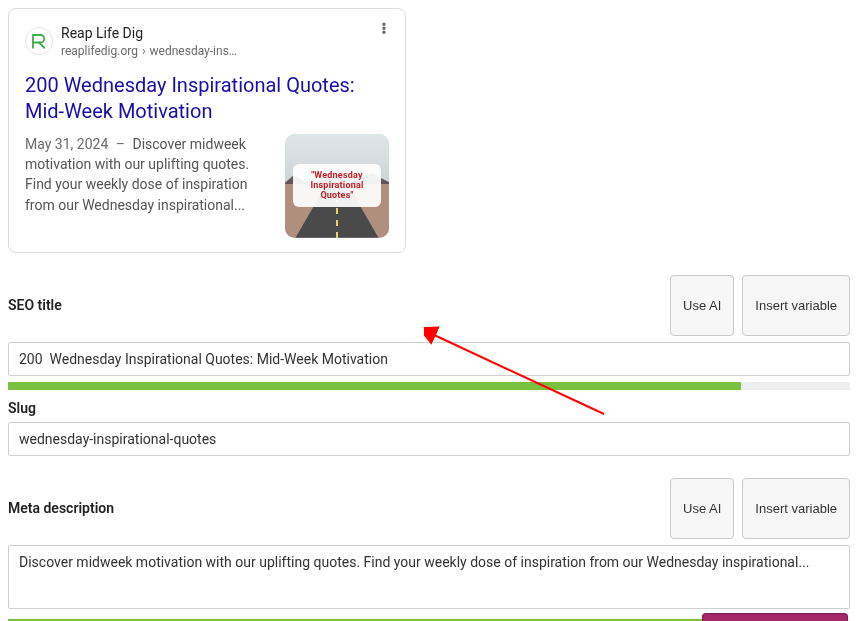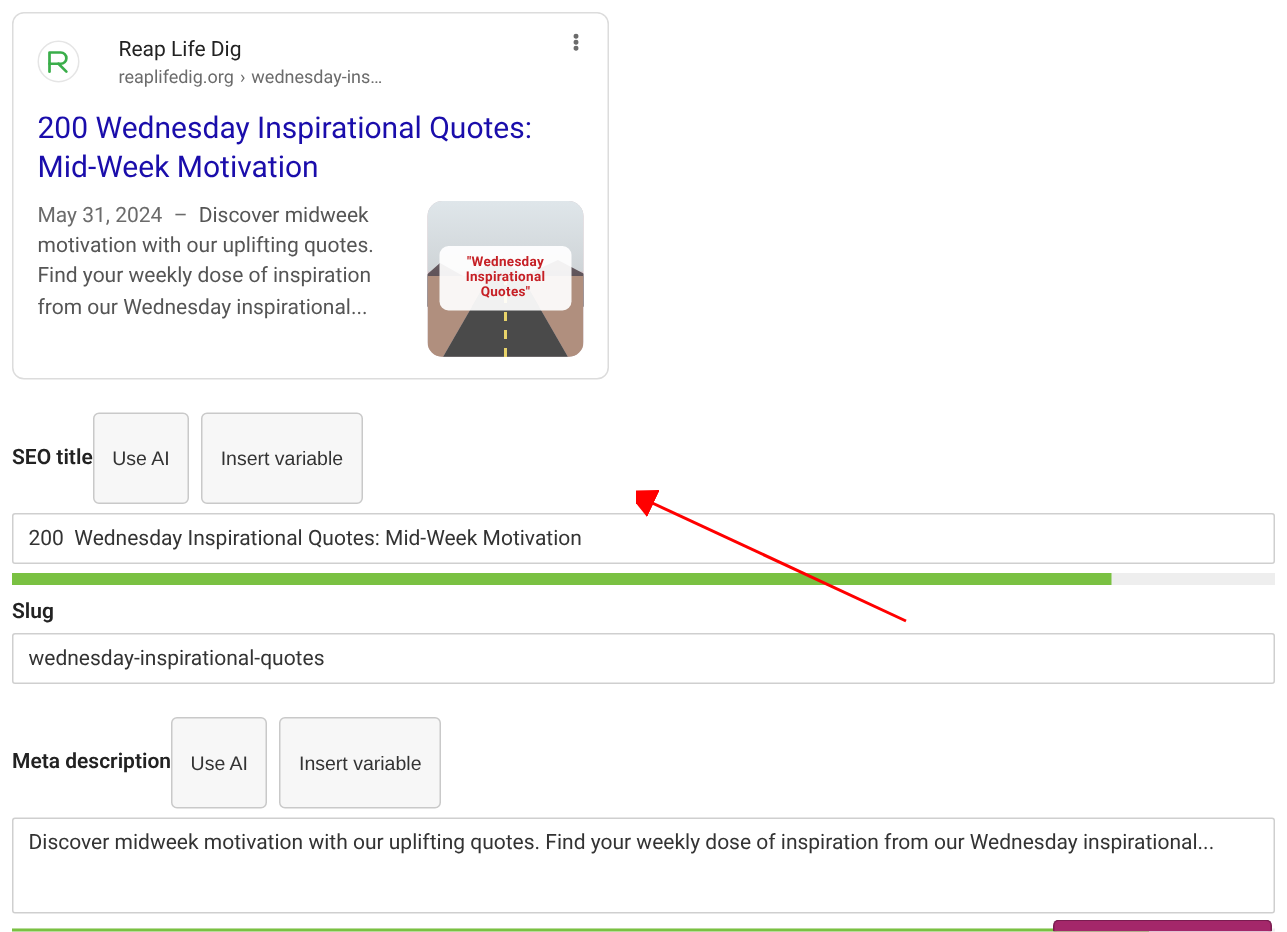--- a/index.html
+++ b/index.html
@@ -26,21 +26,21 @@
   .wrap{padding:8px 8px 0 8px}
   .card{
     width:398px;
     border:1px solid var(--border);
     border-radius:8px;
     padding:16px 16px 14px 16px;
     box-shadow:0 0 0 rgba(0,0,0,0);
     position:relative;
     background:#fff;
   }
-  .card-head{display:flex;align-items:center;gap:26px}
+  .card-head{display:flex;align-items:center;gap:8px}
   .fav{
     width:28px;height:28px;border-radius:50%;background:#fff;border:1px solid #e5e5e5;
     display:flex;align-items:center;justify-content:center;flex:0 0 28px;
   }
   .fav svg{width:18px;height:18px}
   .site-col{flex:1;min-width:0}
   .site-name{font-size:14px;color:#222;line-height:1.2}
   .site-url{font-size:12px;color:var(--muted);white-space:nowrap;overflow:hidden;text-overflow:ellipsis;margin-top:2px}
   .site-url .sep{padding:0 4px;color:var(--muted)}
   .kebab{position:absolute;top:14px;right:12px;width:18px;text-align:center;cursor:pointer}
@@ -83,21 +83,21 @@
   .thumb .plaque{
     position:absolute;left:8px;right:8px;top:30px;
     background:rgba(255,255,255,.92);border-radius:6px;
     padding:6px 4px;text-align:center;
     font-weight:700;color:#c62026;font-size:9px;line-height:1.15;letter-spacing:.2px;
   }
 
   
   .form{padding:18px 8px 0 8px}
   .field{margin-top:4px}
-  .field-head{display:flex;align-items:center;margin-bottom:6px}
+  .field-head{display:flex;align-items:center;justify-content:space-between;margin-bottom:6px}
   .label{font-size:14px;font-weight:600;color:#222}
   .btns{display:flex;gap:8px}
   .btn{
     background:var(--btn-bg);border:1px solid var(--btn-border);border-radius:4px;
     padding:22px 12px;font-size:13px;color:#333;cursor:pointer;
   }
   .input,.textarea{
     width:100%;border:1px solid var(--input-border);border-radius:2px;
     background:#fff;font:inherit;font-size:14px;color:#333;
   }

